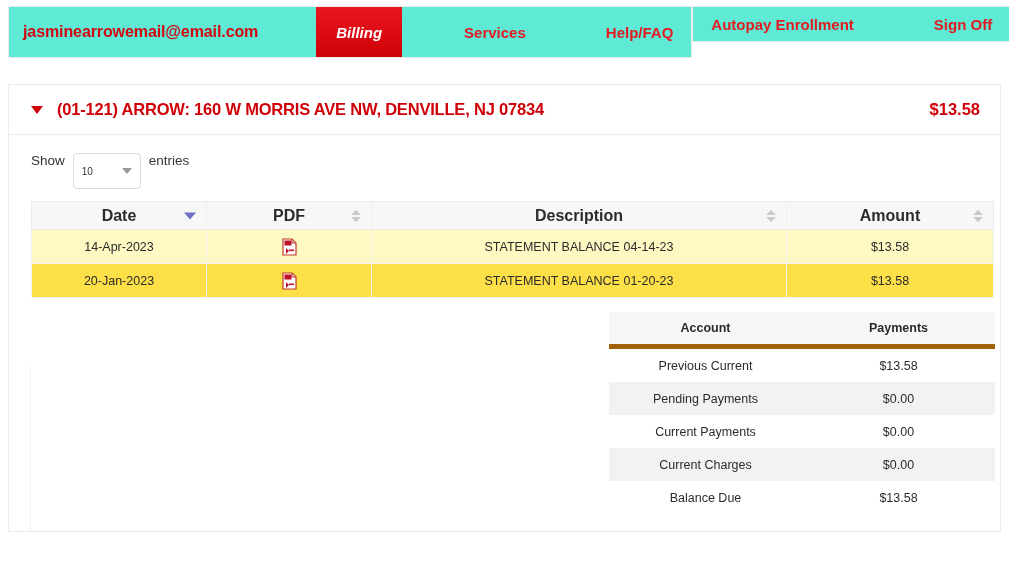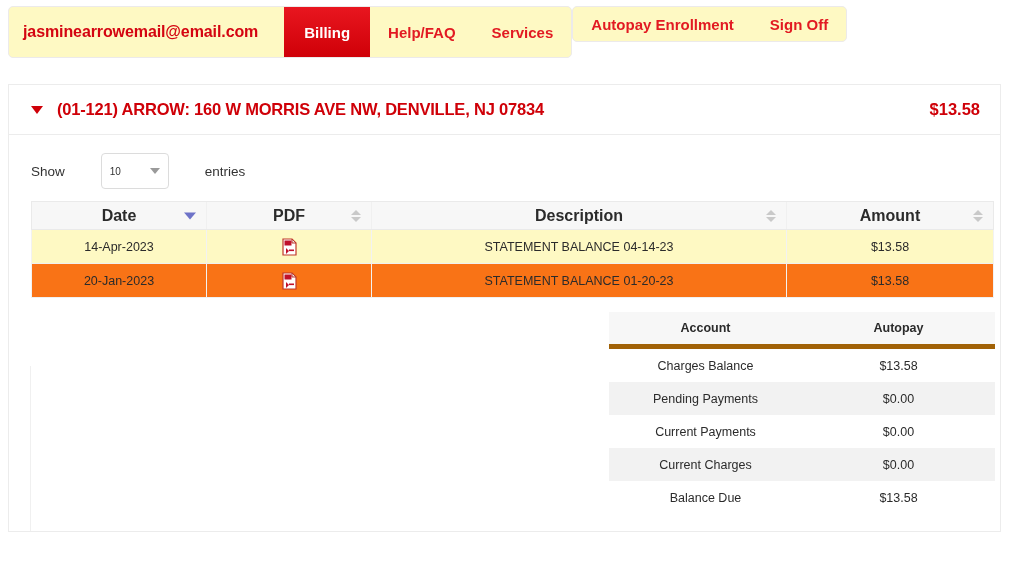--- a/index.html
+++ b/index.html
@@ -21,26 +21,27 @@
   .topnav {
     position: absolute;
     left: 8px;
     top: 6px;
     width: 993px;
     height: 52px;
     display: flex;
     align-items: stretch;
   }
   .nav-group {
-    background: #fef9c3;
+    background: #5eead4;
     border: 1px solid #eceaea;
-    border-radius: 5px;
+    border-radius: 0;
     display: flex;
     align-items: stretch;
     box-sizing: border-box;
+    gap: 44px;
   }
   .nav-group-left {
     height: 52px;
   }
   .nav-group-right {
     height: 36px;
   }
   .nav-email {
     display: flex;
     align-items: center;
@@ -57,22 +58,22 @@
     padding: 0 18px;
     color: #e21a22;
     font-weight: bold;
     font-size: 15px;
     white-space: nowrap;
     cursor: pointer;
   }
   .nav-item.active {
     background: linear-gradient(to bottom, #e8161f 0%, #cf0008 100%);
     color: #ffffff;
+    font-style: italic;
     padding: 0 20px;
-    margin-left: 12px;
   }
   .nav-caret {
     display: inline-block;
     width: 0;
     height: 0;
     border-left: 6px solid transparent;
     border-right: 6px solid transparent;
     border-top: 7px solid #31a8dd;
     margin-left: 8px;
     position: relative;
@@ -122,25 +123,23 @@
   .acct-amount {
     color: #cf0008;
     font-weight: bold;
     font-size: 16.5px;
     padding-right: 6px;
   }
 
   
   .show-entries {
     display: flex;
-    align-items: center;
     padding: 18px 0 12px 22px;
     font-size: 13.5px;
     color: #333;
-    gap: 28px;
   }
   .show-entries .lbl { margin-right: 8px; }
   .select-box {
     width: 68px;
     height: 36px;
     border: 1px solid #dcdcdc;
     border-radius: 4px;
     background: #ffffff;
     display: flex;
     align-items: center;
@@ -214,21 +213,21 @@
   .data-table td {
     height: 31px;
     font-size: 12.5px;
     color: #2b2b2b;
     text-align: center;
     border-left: 1px solid #f2f2f2;
     border-right: 1px solid #f2f2f2;
     border-bottom: 1px solid #f0f0f0;
   }
   .data-table tr.odd td { background: #fef9c3; }
-  .data-table tr.even td { background: #f97316; }
+  .data-table tr.even td { background: #fde047; }
 
   .pdf-icon {
     display: inline-block;
     width: 15px;
     height: 18px;
     position: relative;
     vertical-align: middle;
     cursor: pointer;
   }
 
@@ -271,22 +270,22 @@
   }
 </style>
 </head>
 <body>
 
 <div class="topnav">
 
   <div class="nav-group nav-group-left">
     <div class="nav-email">jasminearrowemail@email.com</div>
     <div class="nav-item active">Billing</div>
+    <div class="nav-item">Services</div>
     <div class="nav-item">Help/FAQ</div>
-    <div class="nav-item">Services</div>
   </div>
 
   <div class="nav-group nav-group-right">
     <div class="nav-item">Autopay Enrollment</div>
     <div class="nav-item">Sign Off</div>
   </div>
 
 </div>
 
 <div class="panel">
@@ -382,26 +381,26 @@
 
   <div class="summary-wrap">
     <table class="summary-table">
       <colgroup>
           <col style="width:50%">
           <col style="width:50%">
         </colgroup>
       <thead>
         <tr>
           <th>Account</th>
-          <th>Autopay</th>
+          <th>Payments</th>
         </tr>
       </thead>
       <tbody>
         <tr class="odd">
-          <td>Charges Balance</td>
+          <td>Previous Current</td>
           <td>$13.58</td>
         </tr>
         <tr class="even">
           <td>Pending Payments</td>
           <td>$0.00</td>
         </tr>
         <tr class="odd">
           <td>Current Payments</td>
           <td>$0.00</td>
         </tr>

